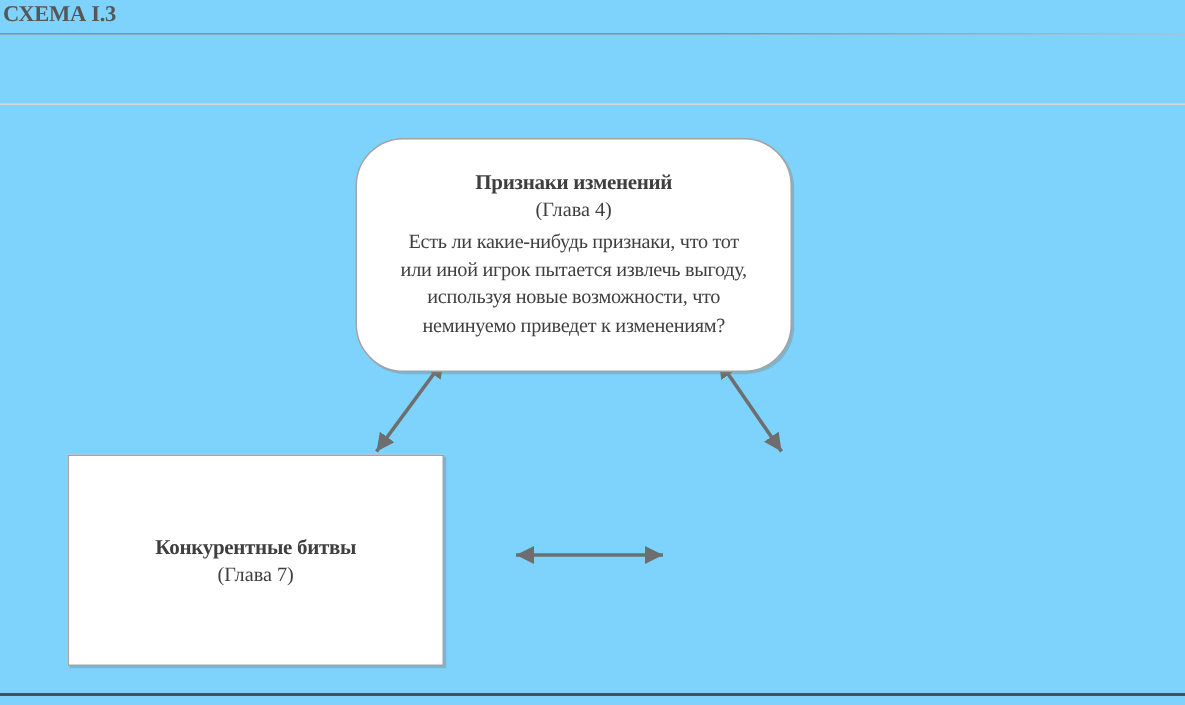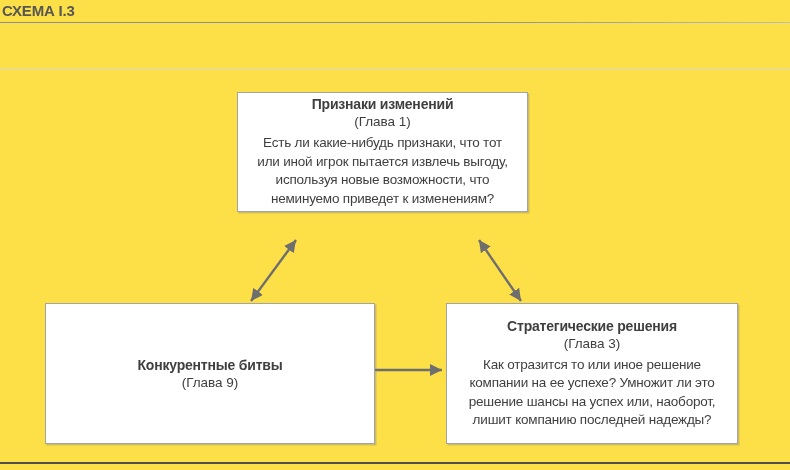--- a/index.html
+++ b/index.html
@@ -2,21 +2,21 @@
 <html style="--c-text: #3f3f3f; --c-title: #565656; --c-arrow: #6e6e6e; --c-border: #a3a3a3; --c-rule_dark: #4f4f4f; --c-rule_light: #d5d5d5; --c-rule_thin: #8f8f8f;"><head>
 <meta charset="utf-8">
 <style>
   :root{
     --c-text:#3f3f3f; --c-title:#565656; --c-arrow:#6e6e6e;
     --c-border:#a3a3a3; --c-rule_dark:#4f4f4f; --c-rule_light:#d5d5d5; --c-rule_thin:#8f8f8f;
   }
   html,body{margin:0;padding:0;background:#fff;}
   .page{
     position:relative; width:790px; height:470px; overflow:hidden;
-    font-family:Liberation Sans, sans-serif; background:#fde047;
+    font-family:Liberation Serif, serif; background:#7dd3fc;
     -webkit-font-smoothing:antialiased;
   }
   .figure-label{
     position:absolute; top:2px; left:2px;
     font-size:15px; font-weight:bold; letter-spacing:-0.2px;
     color:var(--c-title);
   }
   .rule{position:absolute; left:0; right:0;}
   .rule-thin{top:22px; height:1px; background:linear-gradient(to right, var(--c-rule_thin) 60%, #bdbdbd);}
   .figure-title{
@@ -27,22 +27,22 @@
   .rule-light{top:69px; height:1px; background:var(--c-rule_light);}
   .rule-bottom{top:462px; height:2px; background:var(--c-rule_dark);}
 
   .box{
     position:absolute; box-sizing:border-box; background:#fff;
     border:1px solid var(--c-border);
     box-shadow:1.5px 1.5px 0 rgba(130,130,130,0.38);
     display:flex; flex-direction:column; justify-content:center; align-items:center;
     text-align:center; color:var(--c-text); padding:6px 8px;
   }
-  .box-top{left:237px; top:92px; width:291px; height:120px;}
-  .box-left{left:45px; top:303px; width:330px; height:141px;}
+  .box-top{left:237px; top:92px; width:291px; height:156px;border-radius:32px;}
+  .box-left{left:45px; top:303px; width:251px; height:141px;}
   .box-right{left:446px; top:303px; width:292px; height:141px;}
 
   .box-heading{font-weight:bold; font-size:14px; line-height:17px; letter-spacing:-0.2px;}
   .box-chapter{font-size:13.5px; line-height:17px;}
   .box-body{margin-top:4px; font-size:13.5px; line-height:18.5px; letter-spacing:-0.2px; white-space:pre-line;}
 
   .arrows{position:absolute; left:0; top:0; pointer-events:none;}
   .arrows line{stroke:var(--c-arrow); stroke-width:2.4;}
   .arrows marker path{fill:var(--c-arrow);}
 </style>
@@ -61,36 +61,28 @@
         <path d="M0,0 L10,5 L0,10 z"></path>
       </marker>
     </defs>
     <line x1="296" y1="240" x2="251" y2="301" marker-start="url(#ah)" marker-end="url(#ah)"></line>
     <line x1="479" y1="240" x2="521" y2="301" marker-start="url(#ah)" marker-end="url(#ah)"></line>
     <line x1="344" y1="370" x2="442" y2="370" marker-start="url(#ah)" marker-end="url(#ah)"></line>
   </svg>
 
   <div class="box box-top">
     <div class="box-heading">Признаки изменений</div>
-    <div class="box-chapter">(Глава 1)</div>
+    <div class="box-chapter">(Глава 4)</div>
     <div class="box-body">Есть ли какие-нибудь признаки, что тот
 или иной игрок пытается извлечь выгоду,
 используя новые возможности, что
 неминуемо приведет к изменениям?</div>
   </div>
 
   <div class="box box-left">
     <div class="box-heading">Конкурентные битвы</div>
-    <div class="box-chapter">(Глава 9)</div>
+    <div class="box-chapter">(Глава 7)</div>
   </div>
 
-  <div class="box box-right">
-    <div class="box-heading">Стратегические решения</div>
-    <div class="box-chapter">(Глава 3)</div>
-    <div class="box-body">Как отразится то или иное решение
-компании на ее успехе? Умножит ли это
-решение шансы на успех или, наоборот,
-лишит компанию последней надежды?</div>
-  </div>
 
   <div class="rule rule-bottom"></div>
 
 </div>
 
 </body></html>

